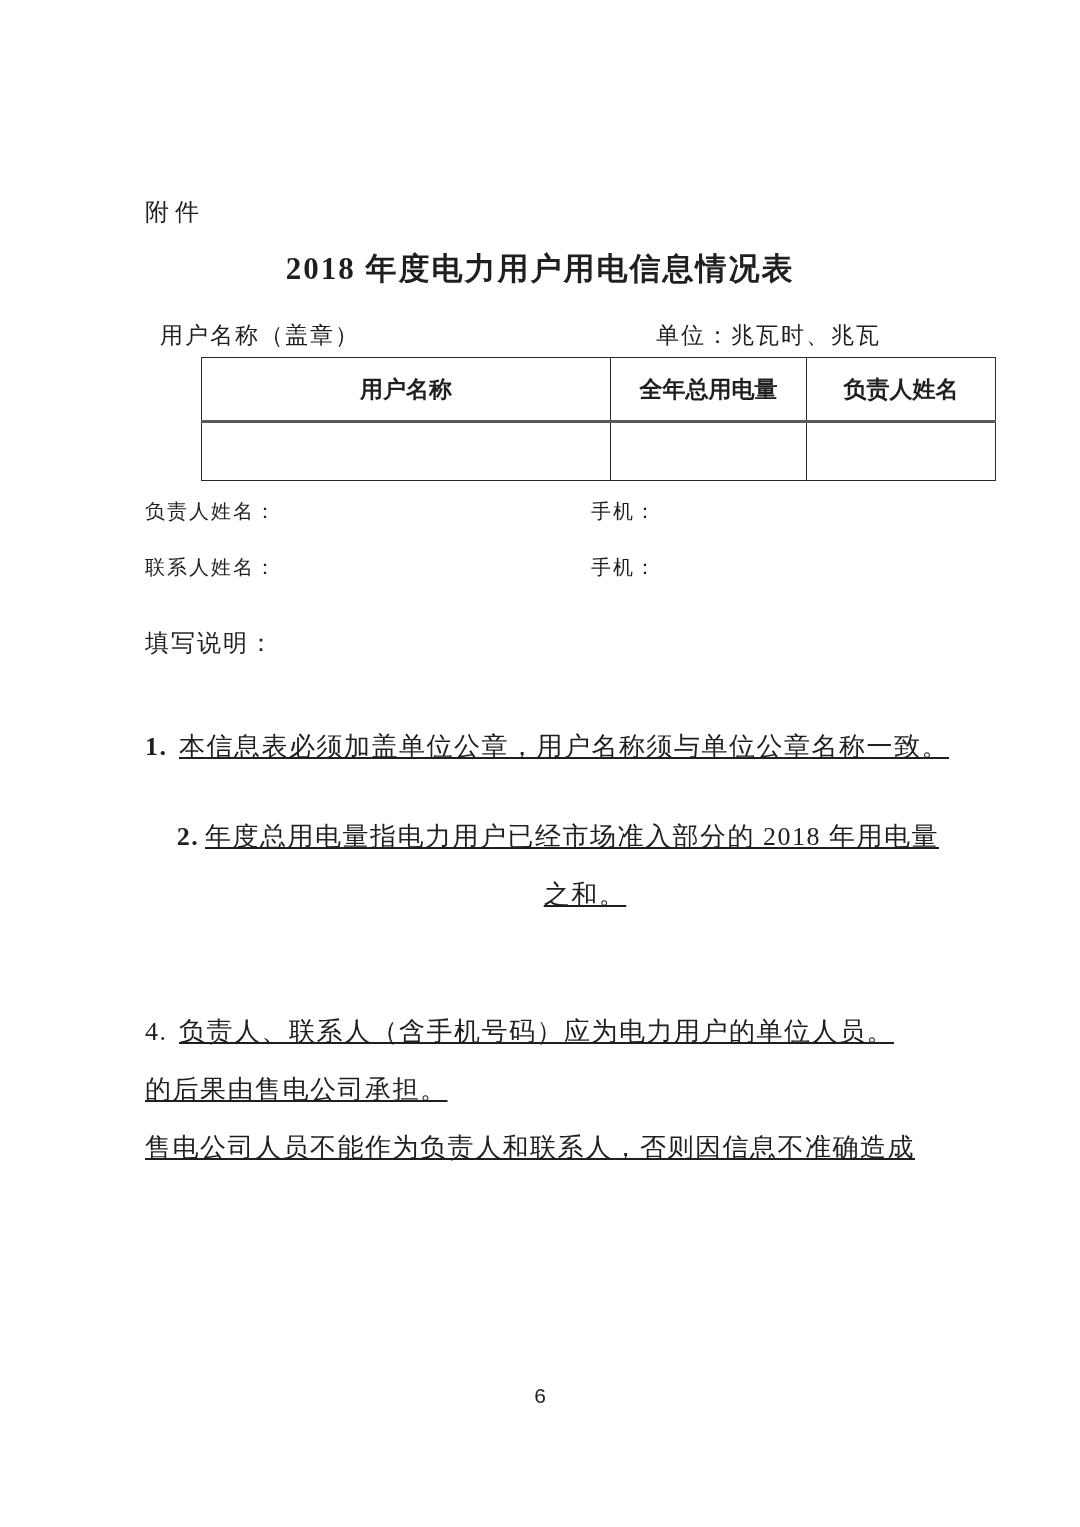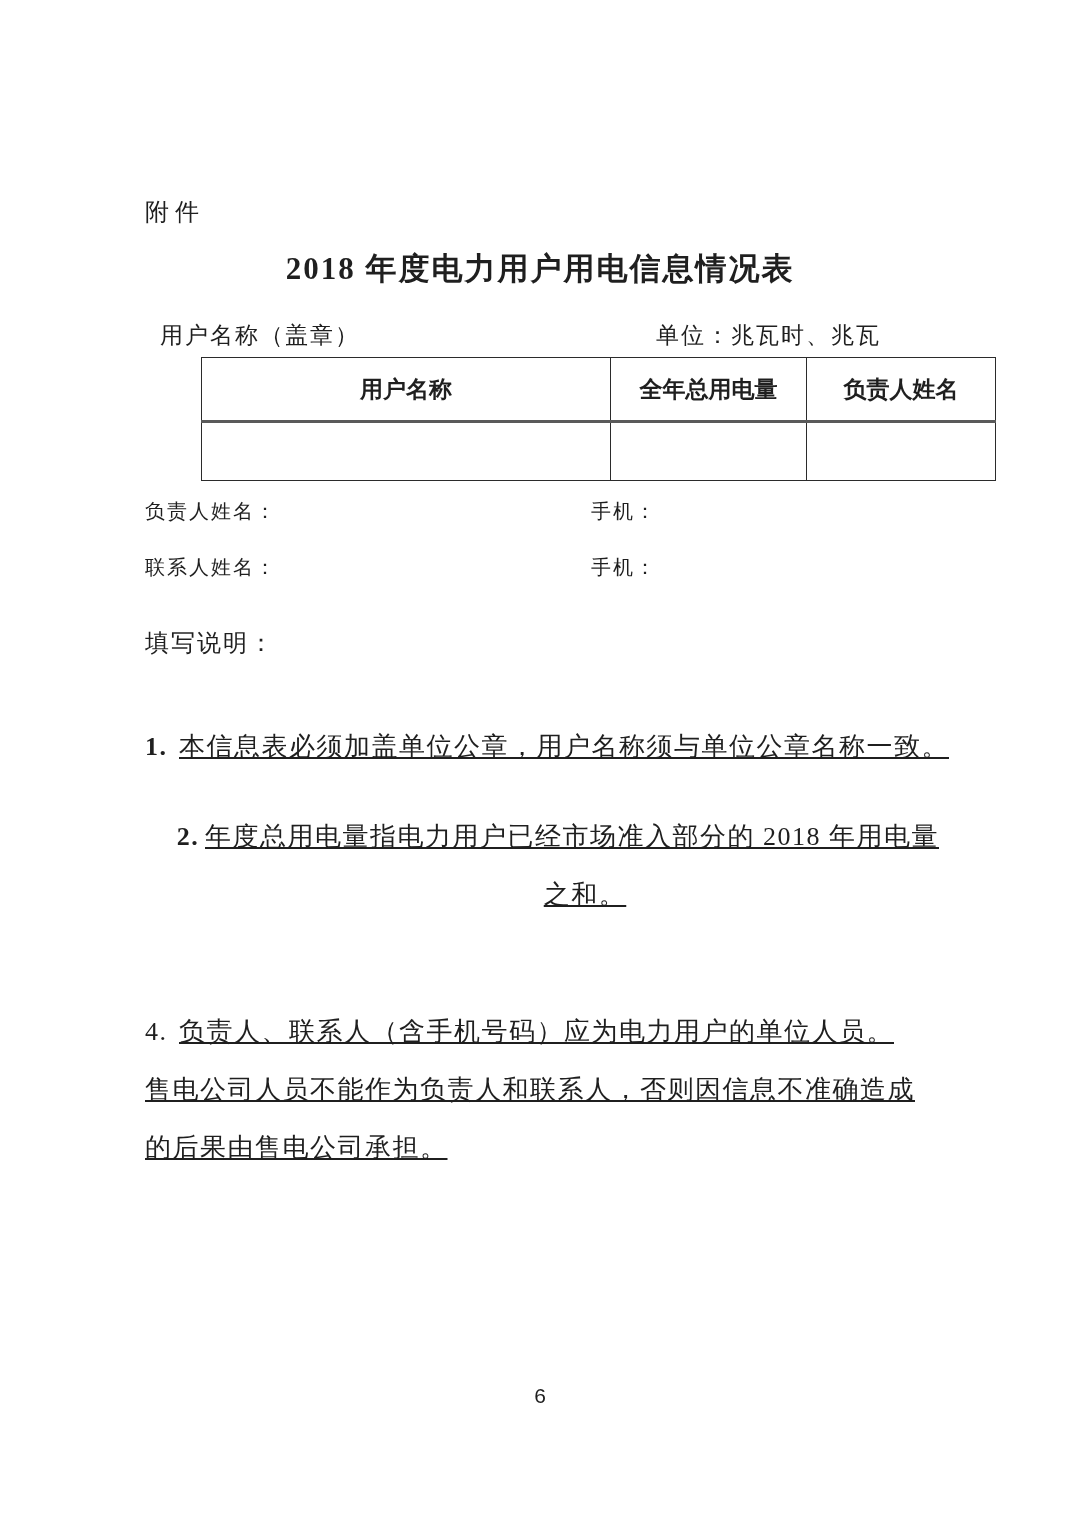--- a/index.html
+++ b/index.html
@@ -144,19 +144,19 @@
   </div>
 
   <div class="abs note-item note-2">
     <div class="note-line"><span class="note-num bold">2.</span><span>年度总用电量指电力用户已经市场准入部分的 2018 年用电量</span></div>
     <div class="note-line indent-lg">之和。</div>
   </div>
 
 
   <div class="abs note-item note-4">
     <div class="note-line"><span class="note-num">4.</span><span>负责人、联系人（含手机号码）应为电力用户的单位人员。</span></div>
+    <div class="note-line flush">的后果由售电公司承担。</div>
     <div class="note-line flush">售电公司人员不能作为负责人和联系人，否则因信息不准确造成</div>
-    <div class="note-line flush">的后果由售电公司承担。</div>
   </div>
 
   <div class="abs page-number">6</div>
 
 </div>
 
 </body></html>

